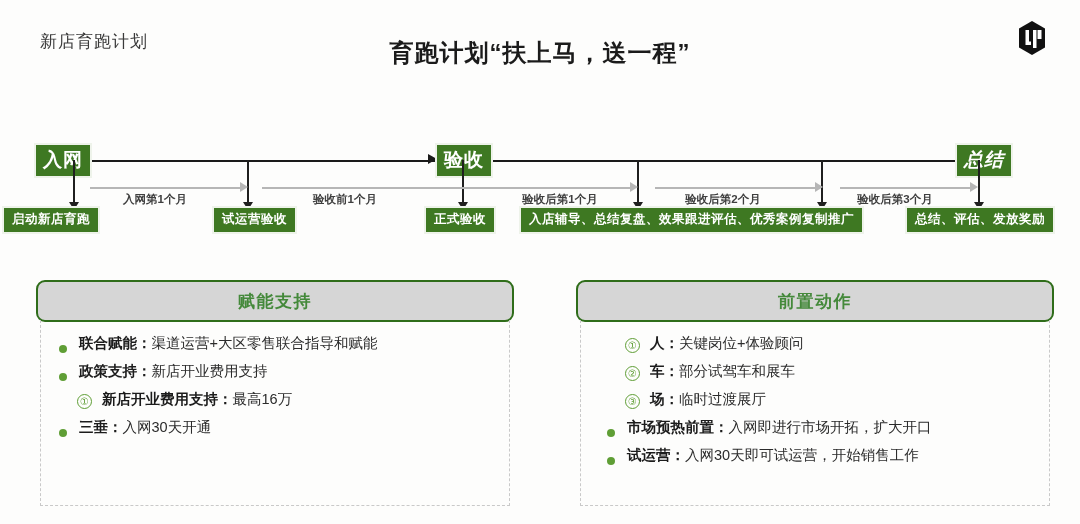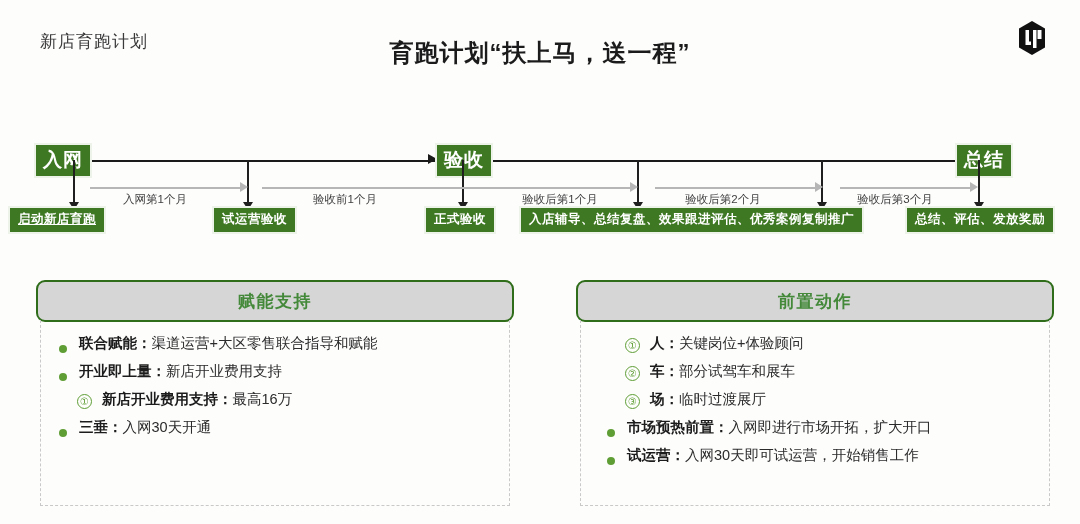--- a/index.html
+++ b/index.html
@@ -47,21 +47,21 @@
     font-size:19px; font-weight:bold; letter-spacing:1px;
     padding:3px 7px 4px 7px;
     border:2px solid #eef3ea;
     white-space:nowrap;
     line-height:24px;
   }
 
   .tl-seg-label{
     position:absolute; top:62px;
     text-align:center;
-    font-size:11.5px; font-weight:normal; color:#3f3f3f;
+    font-size:11.5px; font-weight:bold; color:#3f3f3f;
     white-space:nowrap;
   }
 
   .tl-divider{
     position:absolute; top:30px; width:1.6px; height:46px;
     background:#1f1f1f;
   }
   .tl-divider-head{
     position:absolute; top:72px; width:0;height:0;
     border-top:8px solid #1f1f1f;
@@ -145,21 +145,21 @@
   <div class="title-block">
     <div class="title-line">育跑计划“扶上马，送一程”</div>
   </div>
 
   <div id="timeline">
     <div class="tl-axis"></div>
   <div class="tl-axis-head" style="left: 428px;"></div>
       <div class="tl-axis-head" style="left: 998px;"></div>
       <div class="tl-node" style="left: 34px;">入网</div>
       <div class="tl-node" style="left: 435px;">验收</div>
-      <div class="tl-node" style="left: 955px;">总结</div>
+      <div class="tl-node" style="left: 955px; font-style: italic;">总结</div>
       <div class="tl-seg-label" style="left: 100px; width: 110px;">入网第1个月</div>
       <div class="tl-seg-label" style="left: 290px; width: 110px;">验收前1个月</div>
       <div class="tl-seg-label" style="left: 505px; width: 110px;">验收后第1个月</div>
       <div class="tl-seg-label" style="left: 668px; width: 110px;">验收后第2个月</div>
       <div class="tl-seg-label" style="left: 840px; width: 110px;">验收后第3个月</div>
       <div class="tl-divider" style="left: 73px;"></div>
       <div class="tl-divider-head" style="left: 69px;"></div>
       <div class="tl-divider" style="left: 247px;"></div>
       <div class="tl-divider-head" style="left: 243px;"></div>
       <div class="tl-divider" style="left: 462px;"></div>
@@ -171,39 +171,39 @@
       <div class="tl-divider" style="left: 978px;"></div>
       <div class="tl-divider-head" style="left: 974px;"></div>
       <div class="tl-track" style="left: 90px; width: 150px;"></div>
       <div class="tl-track-head" style="left: 240px;"></div>
       <div class="tl-track" style="left: 262px; width: 368px;"></div>
       <div class="tl-track-head" style="left: 630px;"></div>
       <div class="tl-track" style="left: 655px; width: 160px;"></div>
       <div class="tl-track-head" style="left: 815px;"></div>
       <div class="tl-track" style="left: 840px; width: 130px;"></div>
       <div class="tl-track-head" style="left: 970px;"></div>
-      <div class="tl-task" style="left: 8px; text-decoration: underline;">启动新店育跑</div>
+      <div class="tl-task" style="left: 2px;">启动新店育跑</div>
       <div class="tl-task" style="left: 212px;">试运营验收</div>
       <div class="tl-task" style="left: 424px; text-align: center;">正式验收</div>
       <div class="tl-task" style="left: 519px;">入店辅导、总结复盘、效果跟进评估、优秀案例复制推广</div>
       <div class="tl-task" style="left: 905px;">总结、评估、发放奖励</div>
     </div>
 
   <div class="card left">
     <div class="card-head">
       <span class="card-head-text">赋能支持</span>
     </div>
     <div class="card-body" id="card0">
         <div class="row">
           <div class="bullet"></div>
           <div class="txt"><b>联合赋能：</b>渠道运营+大区零售联合指导和赋能</div>
         </div>
         <div class="row">
           <div class="bullet"></div>
-          <div class="txt"><b>开业即上量：</b>新店开业费用支持</div>
+          <div class="txt"><b>政策支持：</b>新店开业费用支持</div>
         </div>
         <div class="row sub">
           <div class="numcircle">①</div>
           <div class="txt"><b>新店开业费用支持：</b>最高16万</div>
         </div>
         <div class="row">
           <div class="bullet"></div>
           <div class="txt"><b>三垂：</b>入网30天开通</div>
         </div>
       </div>

